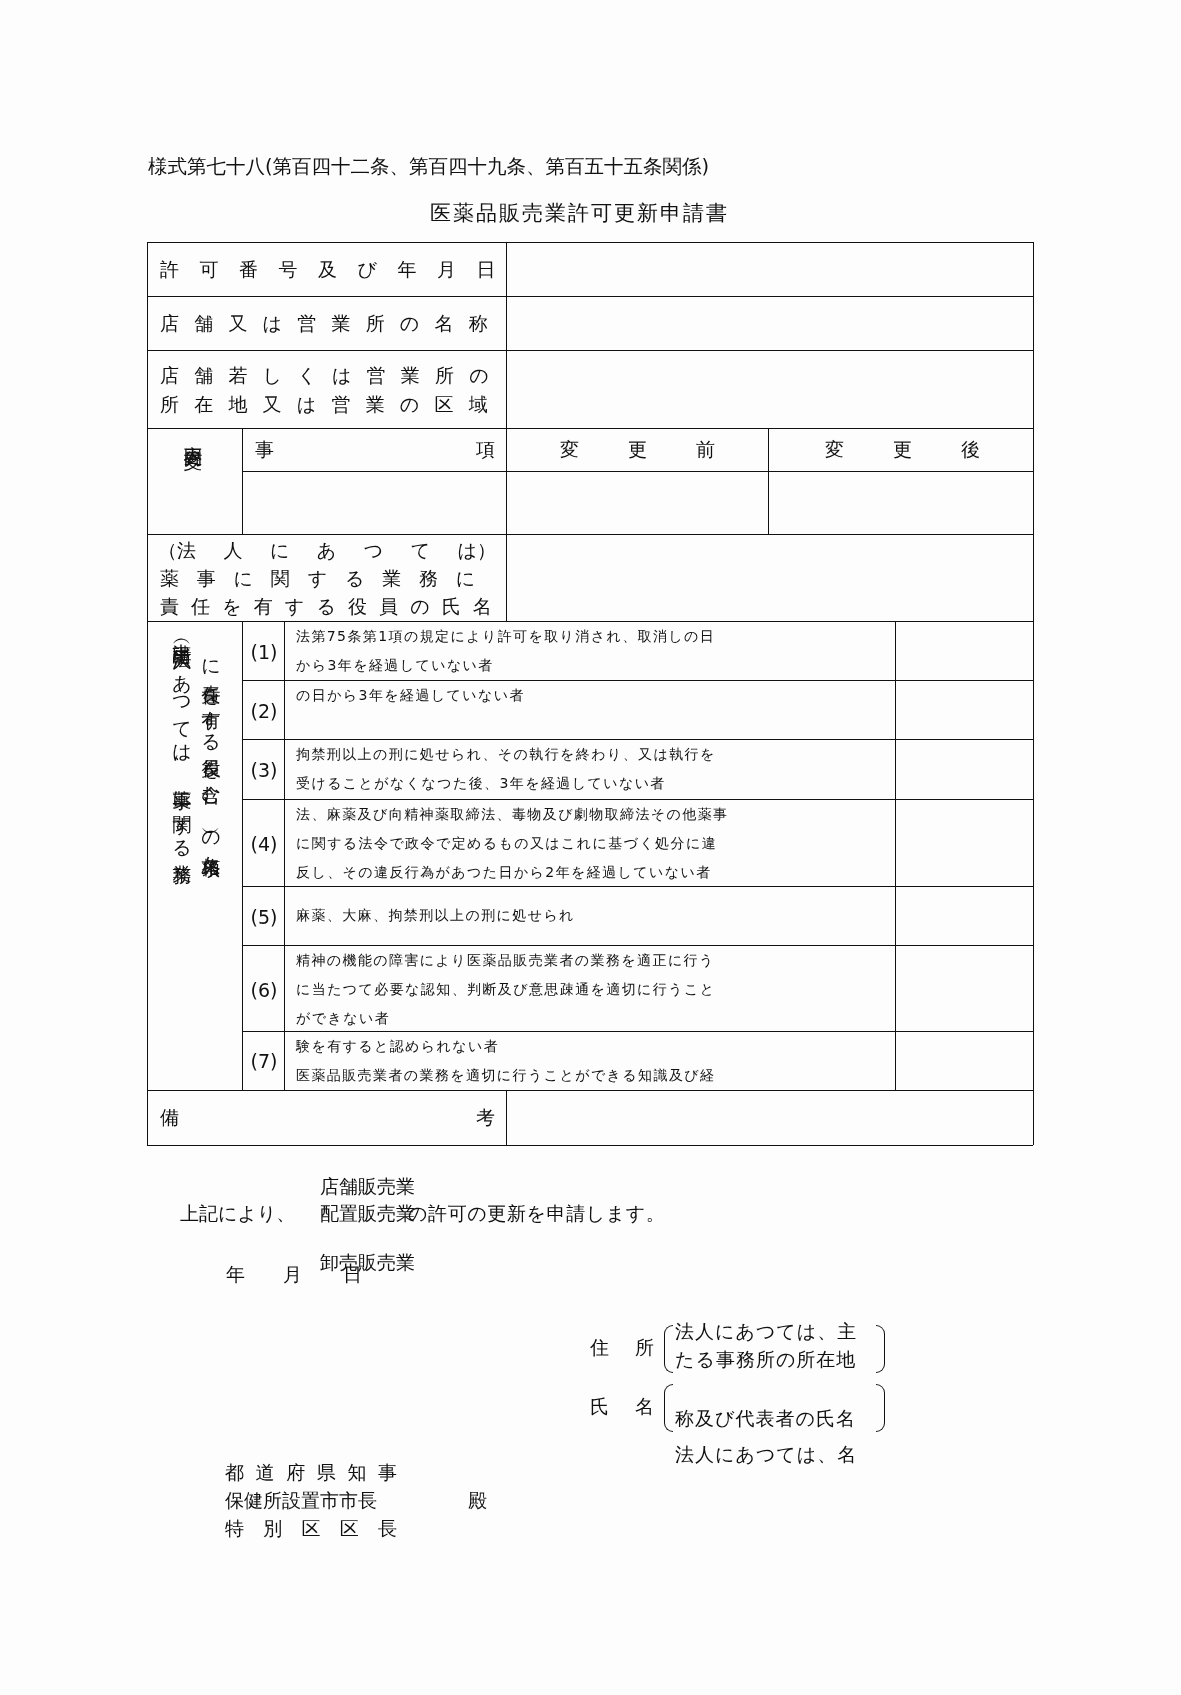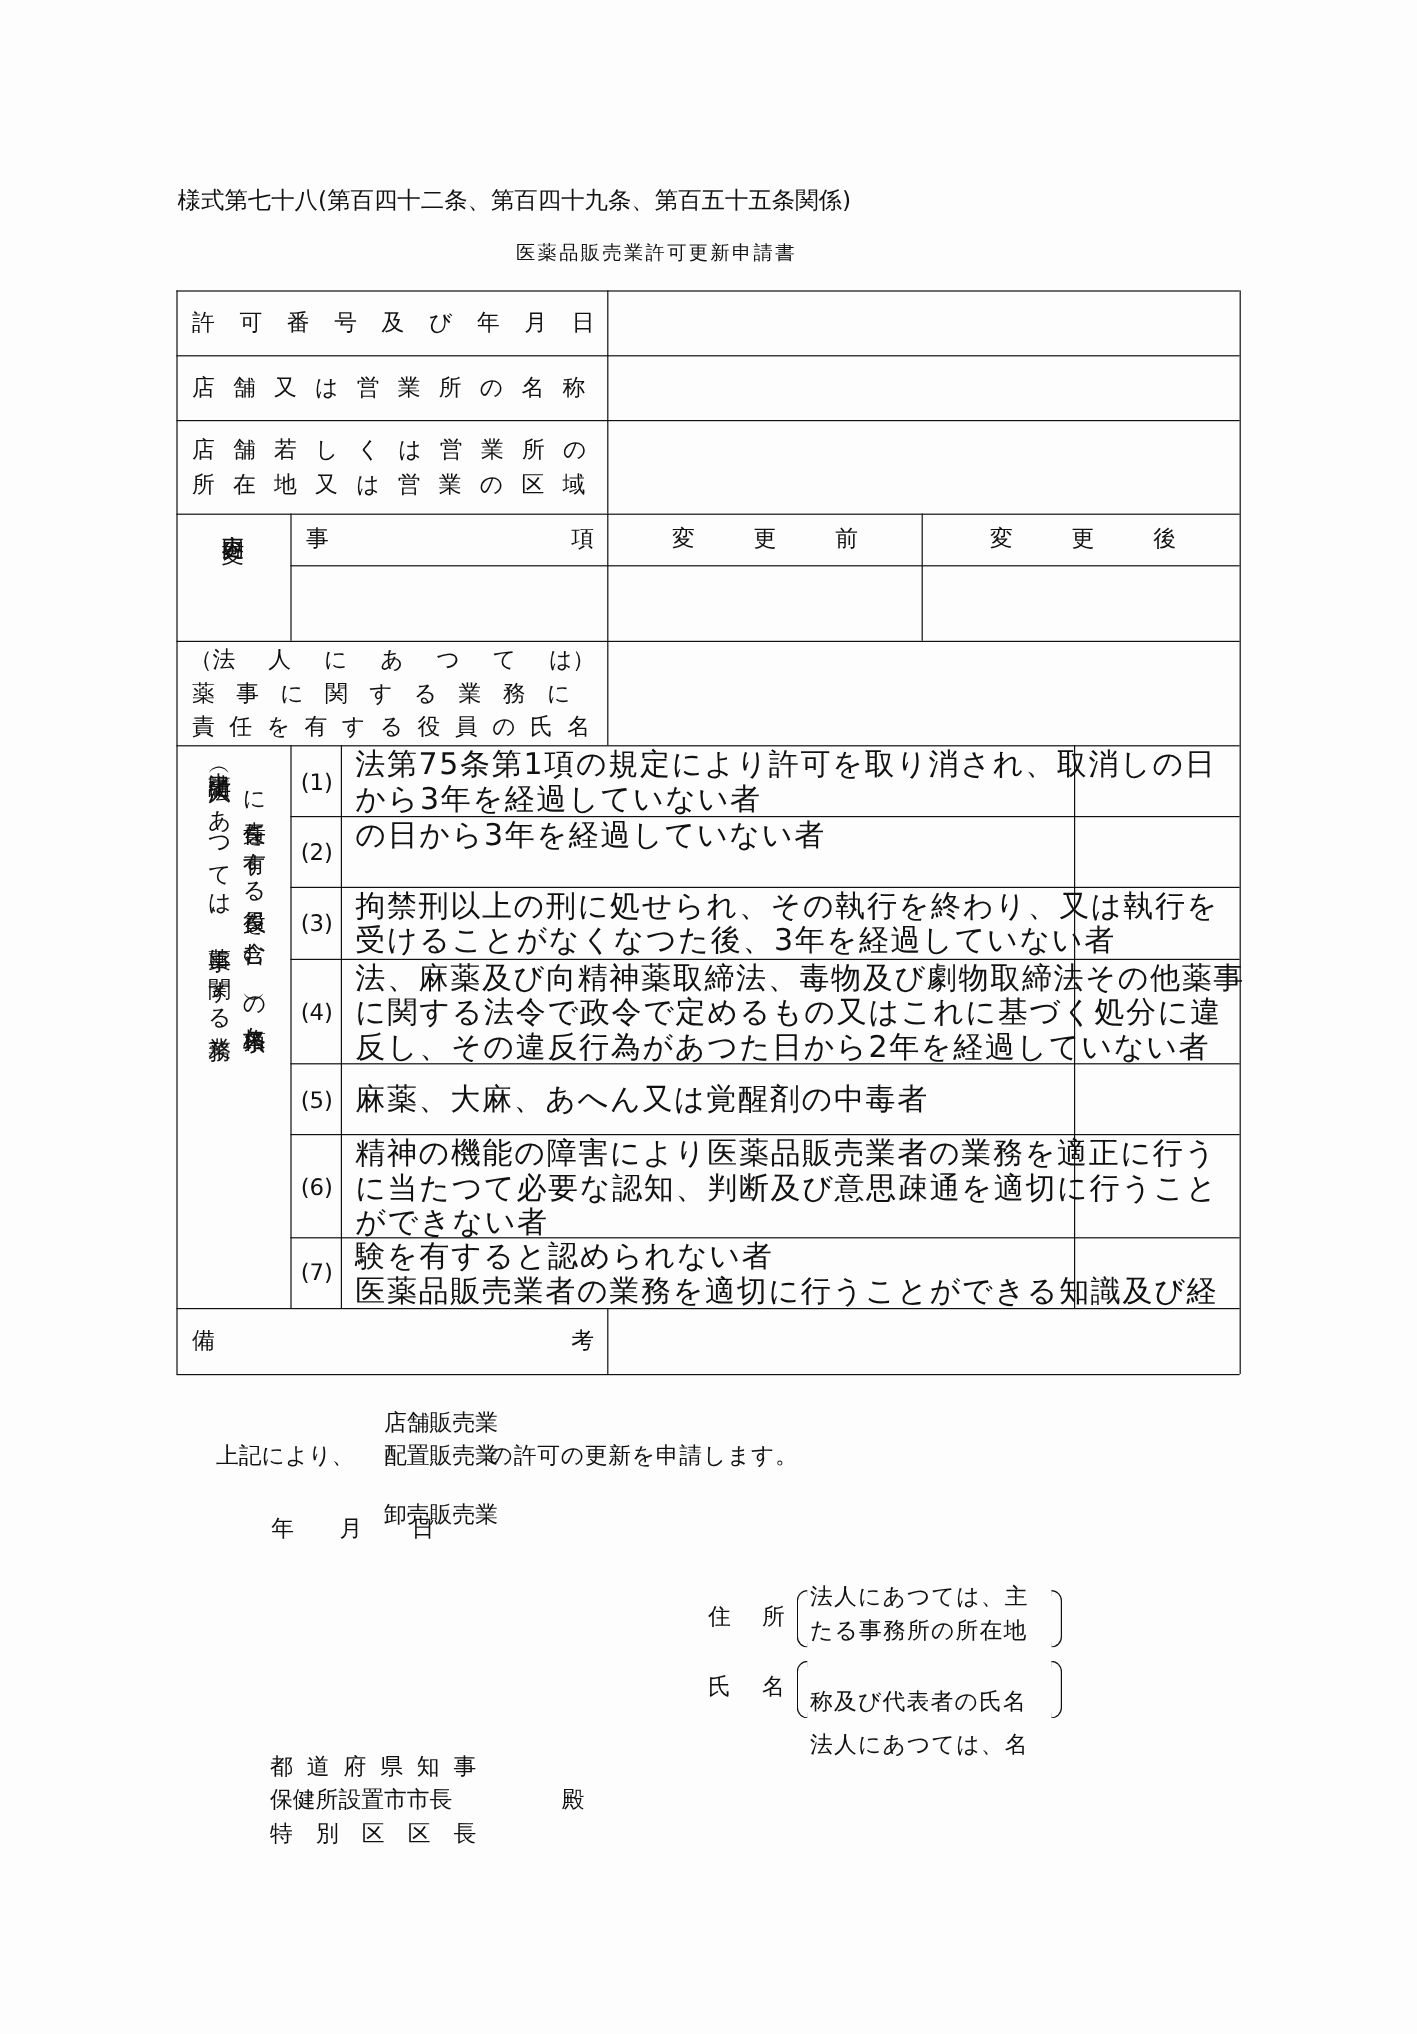--- a/index.html
+++ b/index.html
@@ -3,28 +3,28 @@
 <meta charset="utf-8">
 <style>
   html, body { margin:0; padding:0; }
   body { width:1181px; height:1695px; background:#fdfdfd; position:relative; font-family:"DejaVu Sans", sans-serif; color:#111; overflow:hidden; }
   .abs { position:absolute; }
   .t { font-size:19px; line-height:1; white-space:nowrap; }
   .hline { position:absolute; height:0; border-top:1.5px solid #111; }
   .vline { position:absolute; width:0; border-left:1.5px solid #111; }
   .spread { display:flex; justify-content:space-between; position:absolute; font-size:19px; line-height:1; }
   .vert { position:absolute; writing-mode:vertical-lr; font-size:19px; line-height:30px; letter-spacing:1.5px; }
-  .item { position:absolute; font-size:25px; line-height:29px; letter-spacing:1.4px; white-space:nowrap; }
+  .item { position:absolute; font-size:14px; line-height:29px; letter-spacing:1.4px; white-space:nowrap; }
   .num { position:absolute; font-size:19px; text-align:center; width:42px; }
 </style>
 </head>
 <body>
 
 <div class="abs t" style="left:148px; top:157px; font-size:19.5px;">様式第七十八(第百四十二条、第百四十九条、第百五十五条関係)</div>
-<div class="abs t" style="left:430px; top:203px; font-size:16px; letter-spacing:2px;">医薬品販売業許可更新申請書</div>
+<div class="abs t" style="left:430px; top:203px; font-size:21px; letter-spacing:2px;">医薬品販売業許可更新申請書</div>
 
 <div>
 
   <div class="hline" style="left:147px; width:886px; top:242px;"></div>
   <div class="hline" style="left:147px; width:886px; top:1145px;"></div>
   <div class="vline" style="left:147px; top:242px; height:903px;"></div>
   <div class="vline" style="left:1033px; top:242px; height:903px;"></div>
 
   <div class="hline" style="left:147px; width:886px; top:296px;"></div>
   <div class="hline" style="left:147px; width:886px; top:350px;"></div>
@@ -121,21 +121,21 @@
 <div class="num" style="left:243px; top:833px;">(4)</div>
 <div class="item" style="left:296px; top:800px;">
   <div>法、麻薬及び向精神薬取締法、毒物及び劇物取締法その他薬事</div>
   <div>に関する法令で政令で定めるもの又はこれに基づく処分に違</div>
   <div>反し、その違反行為があつた日から2年を経過していない者</div>
 </div>
 <div class="abs" style="left:897px; top:801px; width:134px; height:84px;"></div>
 
 <div class="num" style="left:243px; top:906px;">(5)</div>
 <div class="item" style="left:296px; top:901px;">
-  <div>麻薬、大麻、あへん又は覚醒剤の中毒者</div>
+  <div>麻薬、大麻、拘禁刑以上の刑に処せられ</div>
 </div>
 <div class="abs" style="left:897px; top:888px; width:134px; height:56px;"></div>
 
 <div class="num" style="left:243px; top:979px;">(6)</div>
 <div class="item" style="left:296px; top:946px;">
   <div>精神の機能の障害により医薬品販売業者の業務を適正に行う</div>
   <div>に当たつて必要な認知、判断及び意思疎通を適切に行うこと</div>
   <div>ができない者</div>
 </div>
 <div class="abs" style="left:897px; top:947px; width:134px; height:83px;"></div>

